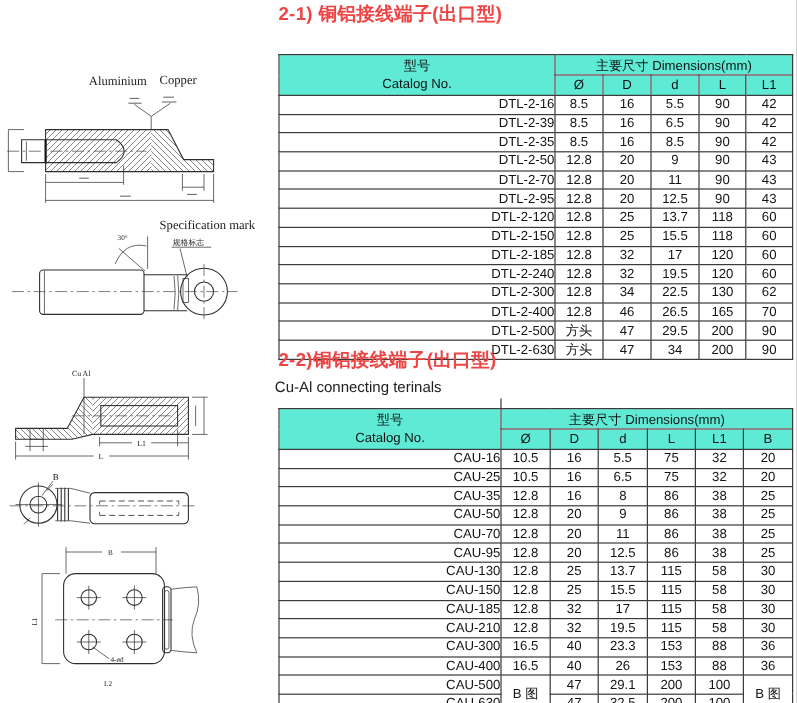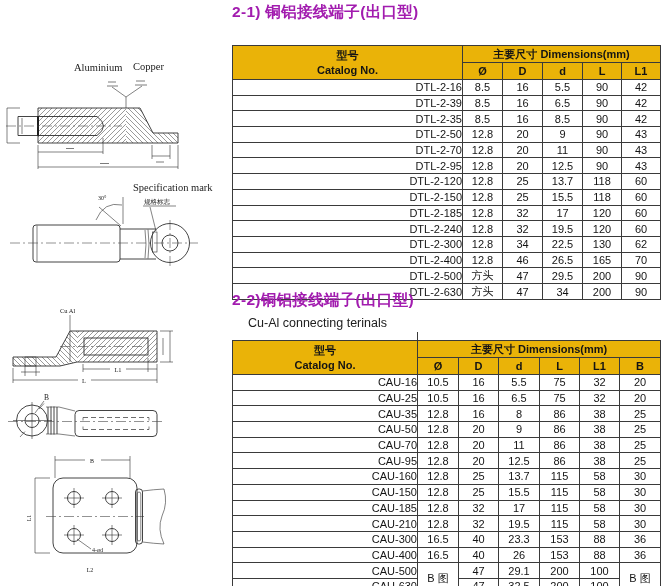--- a/index.html
+++ b/index.html
@@ -1,24 +1,24 @@
 <!DOCTYPE html>
 <html><head>
 <meta charset="utf-8">
 <style>
   html,body{margin:0;padding:0;background:#888;}
   #page{position:relative;width:664px;height:586px;background:#ffffff;overflow:hidden;
         font-family:"Liberation Sans",sans-serif;color:#1a1a1a;}
-  .ttl{position:absolute;font:600 15.5px "Liberation Sans",sans-serif;color:#a21caf;white-space:nowrap;letter-spacing:.3px;}
+  .ttl{position:absolute;font:600 15.5px "Liberation Sans",sans-serif;color:#ef4444;white-space:nowrap;letter-spacing:.3px;}
   .sub{position:absolute;font:12.5px "Liberation Sans",sans-serif;color:#202020;white-space:nowrap;}
   table.spec{position:absolute;border-collapse:collapse;table-layout:fixed;
              font:11px "Liberation Sans",sans-serif;color:#141414;}
   table.spec th,table.spec td{border:1px solid #3a3a3a;padding:0;text-align:center;
              vertical-align:middle;font-weight:normal;overflow:hidden;white-space:nowrap;}
-  table.spec thead th{background:#eab308;height:16px;font-weight:bold;}
+  table.spec thead th{background:#5eead4;height:16px;}
   table.spec thead tr.h1 th{height:16px;}
   table.spec tbody td{height:14.7px;background:#fff;}
   table.spec td.cat{text-align:right;padding-left:7px;}
   .cath div{line-height:15px;}
   .fig{position:absolute;left:0;}
   .ln{stroke:#2f2f2f;stroke-width:0.9;fill:none;}
   .thin{stroke:#2f2f2f;stroke-width:0.6;fill:none;}
   .cl{stroke:#4a4a4a;stroke-width:0.6;fill:none;stroke-dasharray:10 3 2 3;}
   .dsh{stroke:#2f2f2f;stroke-width:0.7;fill:none;stroke-dasharray:5 3;}
   .gmark{stroke:#5a5a5a;stroke-width:0.8;fill:none;}
@@ -169,21 +169,21 @@
           <td>方头</td>
           <td>47</td>
           <td>34</td>
           <td>200</td>
           <td>90</td>
         </tr>
       </tbody>
   </table>
 
   <div class="ttl" style="left:232px;top:290px;text-align:center;">2-2)铜铝接线端子(出口型)</div>
-  <div class="sub" style="left:248px;top:316px;">Cu-Al connecting terinals</div>
+  <div class="sub" style="left:229px;top:316px;">Cu-Al connecting terinals</div>
   <div id="stray-tick"></div>
 
   <table class="spec" style="left:232px;top:340px;width:428px;">
     <colgroup>
       <col style="width:185px">
         <col style="width:41px">
         <col style="width:40px">
       <col style="width:41px">
         <col style="width:40px">
         <col style="width:40px">
@@ -255,21 +255,21 @@
         <tr>
           <td class="cat">CAU-95</td>
           <td>12.8</td>
           <td>20</td>
           <td>12.5</td>
           <td>86</td>
           <td>38</td>
           <td>25</td>
         </tr>
         <tr>
-          <td class="cat">CAU-160</td>
+          <td class="cat">CAU-130</td>
           <td>12.8</td>
           <td>25</td>
           <td>13.7</td>
           <td>115</td>
           <td>58</td>
           <td>30</td>
         </tr>
         <tr>
           <td class="cat">CAU-150</td>
           <td>12.8</td>

